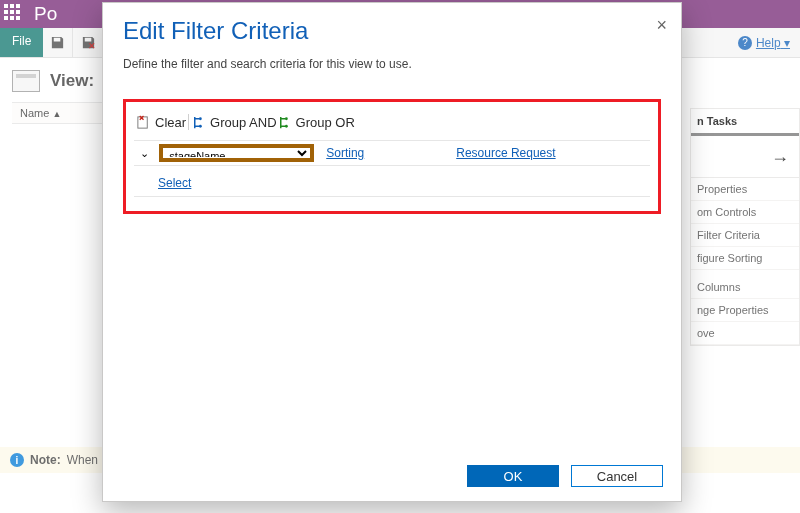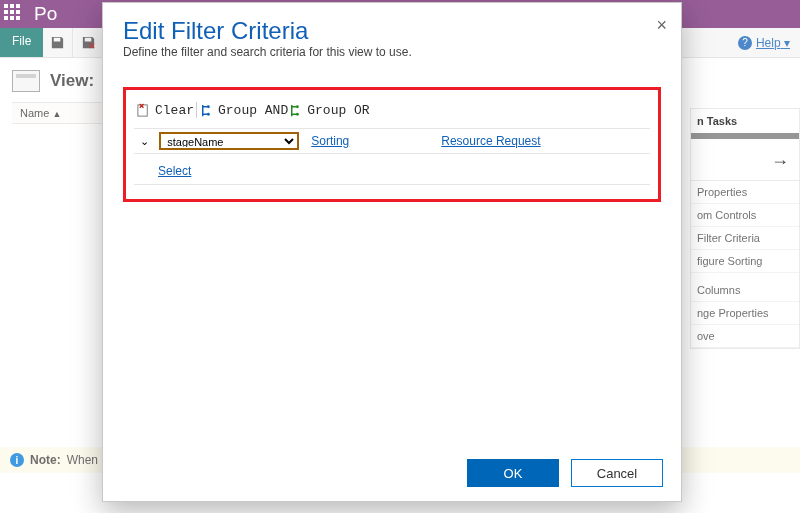--- a/index.html
+++ b/index.html
@@ -17,49 +17,49 @@
   .help-link { margin-left: auto; padding: 6px 10px; color: #1160b7; display: flex; align-items: center; text-decoration: underline; }
   .help-icon { width: 14px; height: 14px; border-radius: 50%; background: #1160b7; color:#fff; display:inline-flex; align-items:center; justify-content:center; font-size:10px; margin-right:4px; text-decoration:none;}
   .content-area { background: #fff; padding: 12px; position: relative; height: calc(100% - 58px); }
   .view-header { display: flex; align-items: center; gap: 10px; margin-bottom: 10px; }
   .view-icon { width: 28px; height: 22px; border: 1px solid #999; background:#f4f4f4; position:relative; }
   .view-icon::before{content:"";position:absolute;top:3px;left:3px;right:3px;height:4px;background:#c5c5c5;}
   .view-title { font-size: 17px; font-weight: 700; color: #333; }
   .col-header { border: 1px solid #e3e3e3; border-left:none; border-right:none; padding: 4px 8px; font-size: 11px; color:#333; width: 200px; background:#fcfbfa; }
   .col-header .sort { font-size: 9px; }
   .side-panel { position: absolute; right: 0; top: 100px; width: 110px; border: 1px solid #e4e3e2; background:#fff; }
-  .side-panel-title{ padding:6px; border-bottom:6px solid #737373; font-weight:600; font-size:11px;}
+  .side-panel-title{ padding:6px; border-bottom:3px solid #737373; font-weight:600; font-size:11px;}
   .side-arrows{ display:flex; justify-content:flex-end; padding:10px; border-bottom:1px solid #e4e3e2;}
   .side-item{ padding:5px 6px; font-size:11px; color:#444; border-bottom:1px solid #f0efee; }
   .note-bar { position:absolute; bottom:40px; left:0; right:0; height:26px; background:#fdf9e8; display:flex; align-items:center; padding-left:10px; gap:6px; color:#3d3d3d;}
   .info-icon{ width:14px;height:14px;border-radius:50%; background:#0078d4; color:#fff; display:inline-flex;align-items:center;justify-content:center; font-size:10px;font-weight:bold;}
   .solution-txt{ position:absolute; top:120px; right:8px; font-size:12px;}
 
   
   .overlay { position: absolute; inset: 0; background: rgba(255,255,255,0.25); }
   .dialog { position: absolute; top: 2px; left: 102px; width: 580px; height: 500px; background: #fff; border: 1px solid #c9c8c7; box-shadow: 0 10px 28px rgba(0,0,0,.28); display: flex; flex-direction: column; }
   .dlg-header { padding: 14px 20px 8px 20px; position: relative; }
-  .dlg-title { font-size: 24px; font-weight: 400; color: #1160b7; margin-bottom: 0; font-family: "Segoe UI Light","Segoe UI",sans-serif; }
+  .dlg-title { font-size: 24px; font-weight: 400; color: #1160b7; margin-bottom: 12px; font-family: "Segoe UI Light","Segoe UI",sans-serif; }
   .dlg-sub { font-size: 12px; color: #444; }
   .dlg-close { position: absolute; top: 12px; right: 14px; font-size: 18px; color: #666; cursor: pointer; background:none;border:none; }
   .dlg-body { flex: 1; padding: 20px 20px 10px 20px; overflow:auto; }
   .filter-box { border: 3px solid #ee1c25; padding: 8px 8px 14px 8px; }
-  .filter-toolbar { display: flex; align-items: center; padding: 4px 2px 10px 2px; font-size: 13px; color:#2b2b2b;font-family:Liberation Mono, monospace;}
+  .filter-toolbar { display: flex; align-items: center; padding: 4px 2px 10px 2px; font-size: 13px; color:#2b2b2b;}
   .tb-item { display: flex; align-items: center; gap: 4px; }
   .tb-sep { width:1px; height:16px; background:#cfcfcf; margin: 0 2px; }
   .svgicon{ width:15px; height:15px; flex:0 0 auto;}
   .criteria-row { display: flex; align-items: center; gap: 6px; border-top:1px solid #e6e6e6; border-bottom:1px solid #e6e6e6; padding: 3px 2px; }
   .chev{ font-size:11px; padding:0 4px;}
-  .field-select{ width:140px; height:18px; font-size:11px; border:2px solid #a16207; background:#fff; padding:1px 2px;}
+  .field-select{ width:155px; height:18px; font-size:11px; border:4px solid #a16207; background:#fff; padding:1px 2px;}
   .crit-link{ color:#1160b7; text-decoration: underline; font-size:12px;}
   .crit-op{ width:100px; display:inline-block; padding-left:6px;}
   .crit-val{ padding-left:30px;}
   .select-row{ padding: 10px 4px 6px 24px; border-bottom:1px solid #e6e6e6;}
   .dlg-footer { padding: 10px 18px 14px 18px; display: flex; justify-content: flex-end; gap: 12px; }
-  .btn { min-width: 92px; height: 28px; font-size: 13px; border: 1px solid #0078d4; background: #fff; color: #333; cursor: pointer; }
+  .btn { min-width: 92px; height: 22px; font-size: 13px; border: 1px solid #0078d4; background: #fff; color: #333; cursor: pointer; }
   .btn.primary { background: #0067b8; color: #fff; border-color:#0067b8; }
 </style>
 </head>
 <body>
 
 <div class="app-bg">
   <div class="top-bar">
     <div class="waffle">
         <span></span>
         <span></span>

